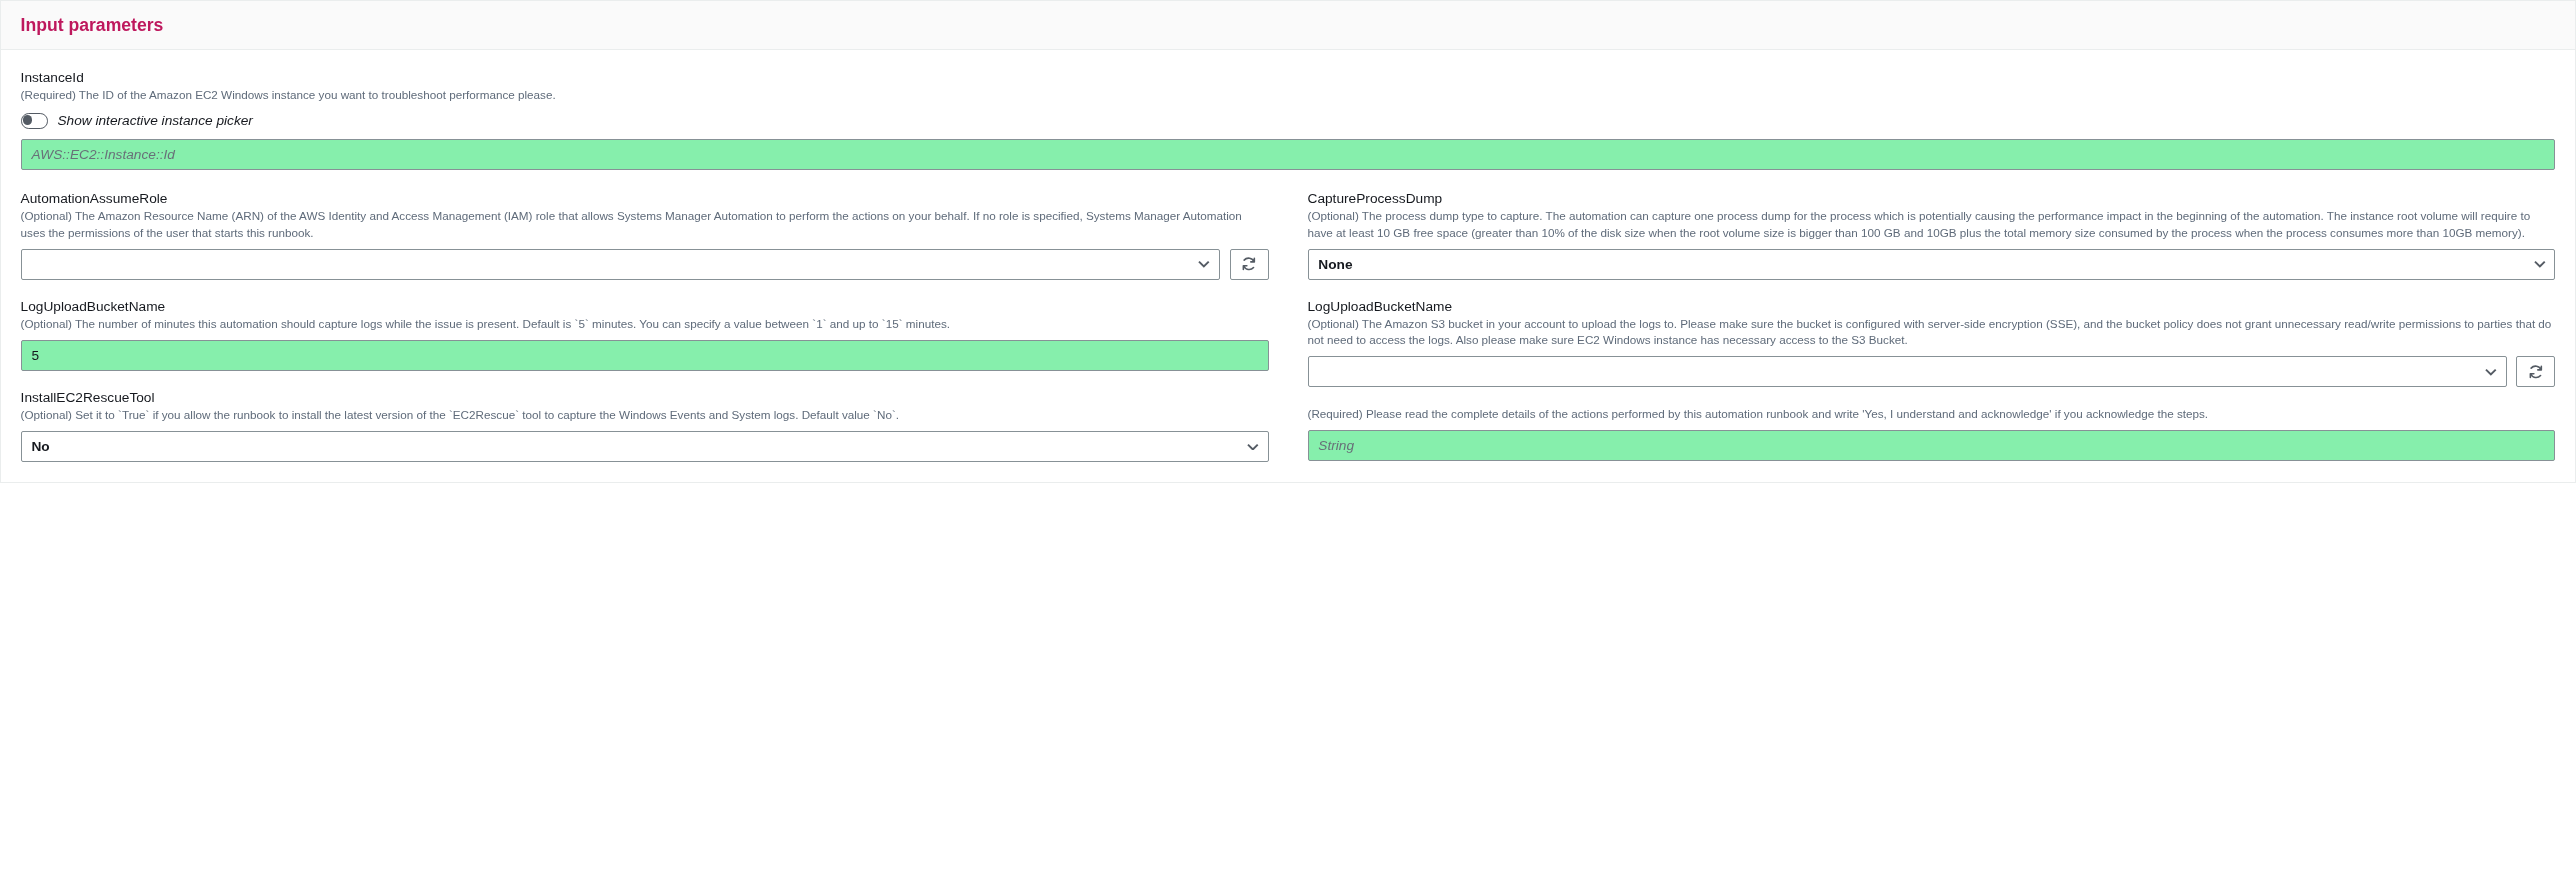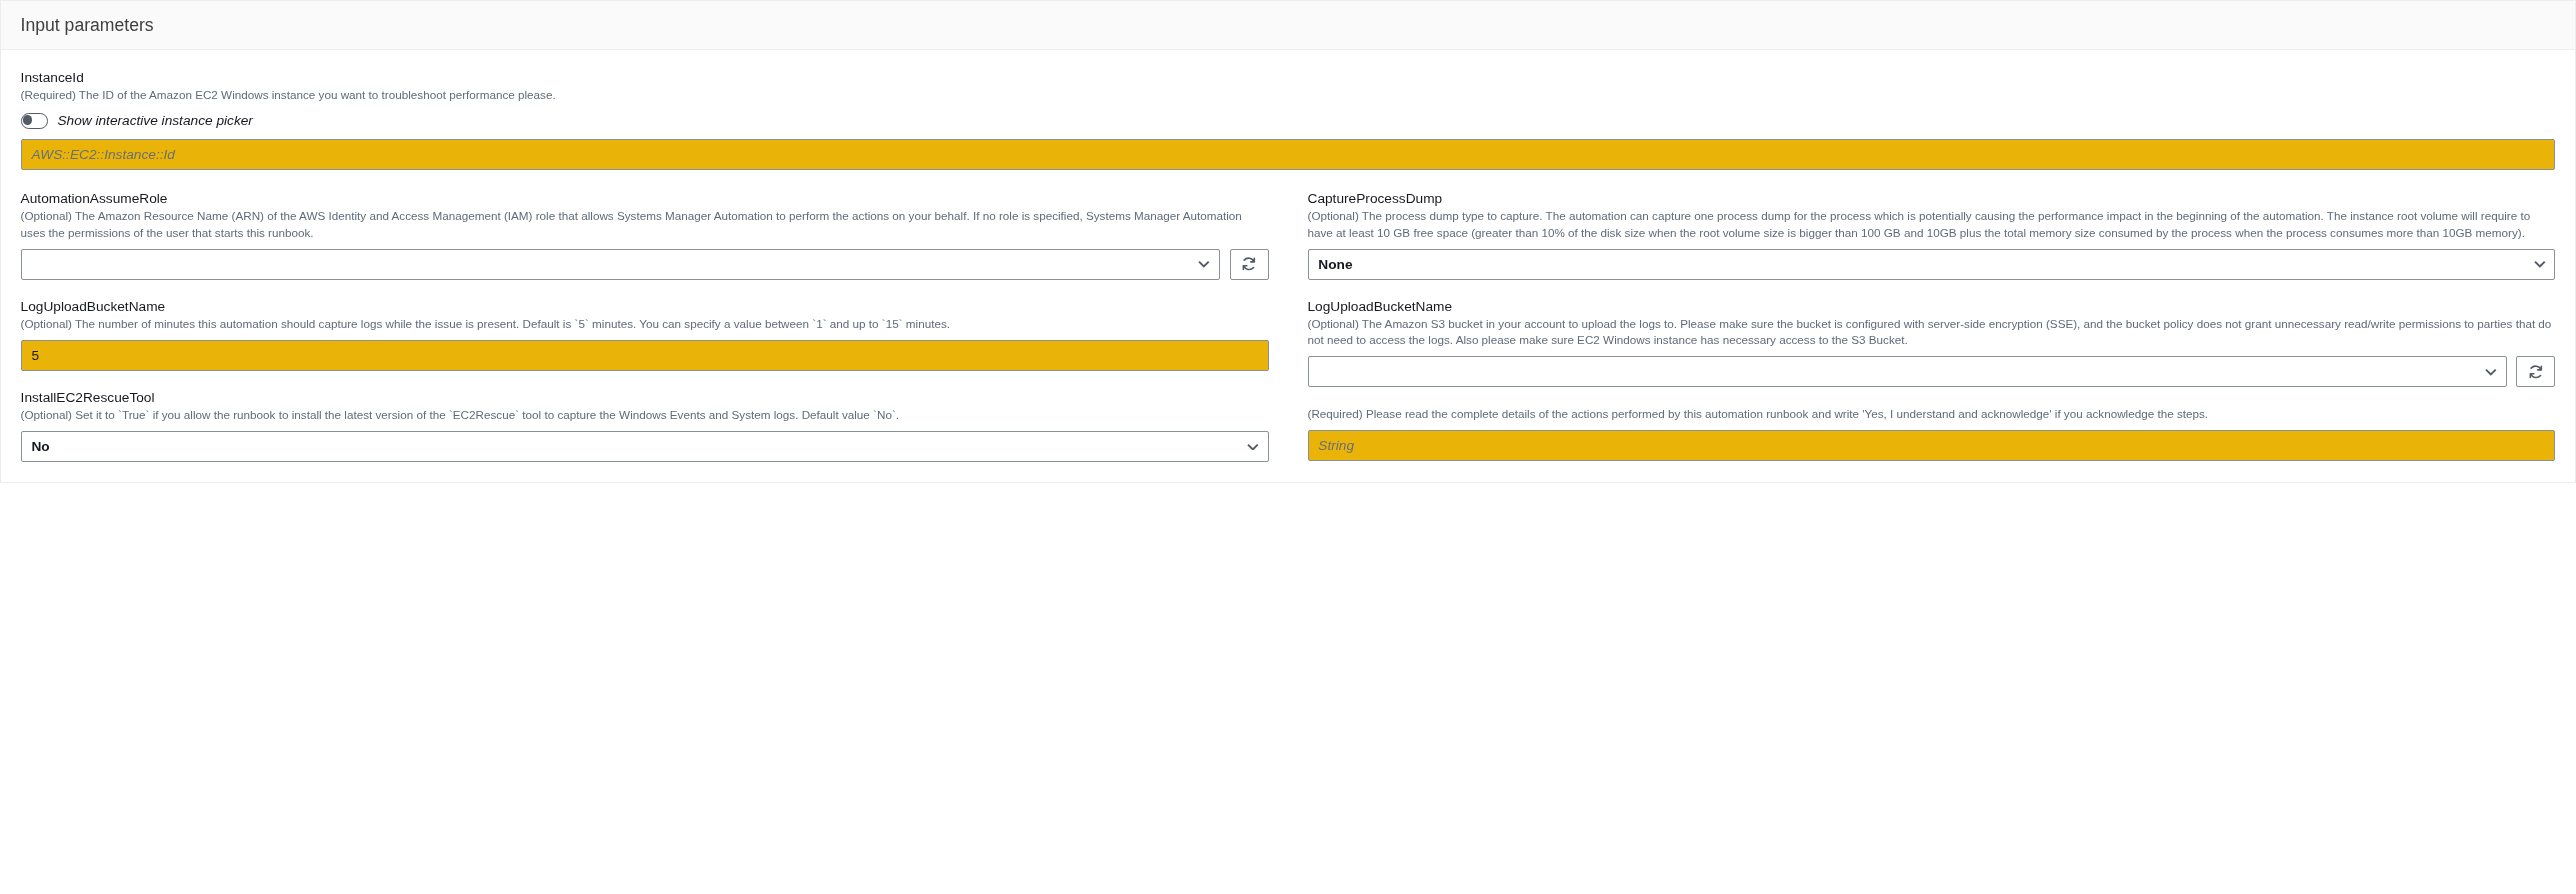--- a/index.html
+++ b/index.html
@@ -13,22 +13,22 @@
     width: 100%;
     border: 1px solid #eaeded;
   }
   .header-bar {
     padding: 13.7px 19.6px 13.7px 19.6px;
     border-bottom: 1px solid #eaeded;
     background: #fafafa;
   }
   .header-title {
     font-size: 17.6px;
-    font-weight: 400;
-    color: #404040;
+    font-weight: 700;
+    color: #be185d;
   }
   .body-area {
     padding: 19.6px;
   }
   .field-label {
     font-size: 13.7px;
     font-weight: 400;
     color: #16191f;
     margin-bottom: 2px;
   }
@@ -68,21 +68,21 @@
     color: #16191f;
   }
   .text-input {
     width: 100%;
     height: 31px;
     border: 1px solid #879196;
     border-radius: 2px;
     padding: 3.9px 9.8px;
     font-size: 13.7px;
     color: #16191f;
-    background: #eab308;
+    background: #86efac;
   }
   .text-input::placeholder {
     color: #687078;
     font-style: italic;
   }
   .text-input.no-italic::placeholder {
     font-style: normal;
   }
   .two-col {
     display: flex;

